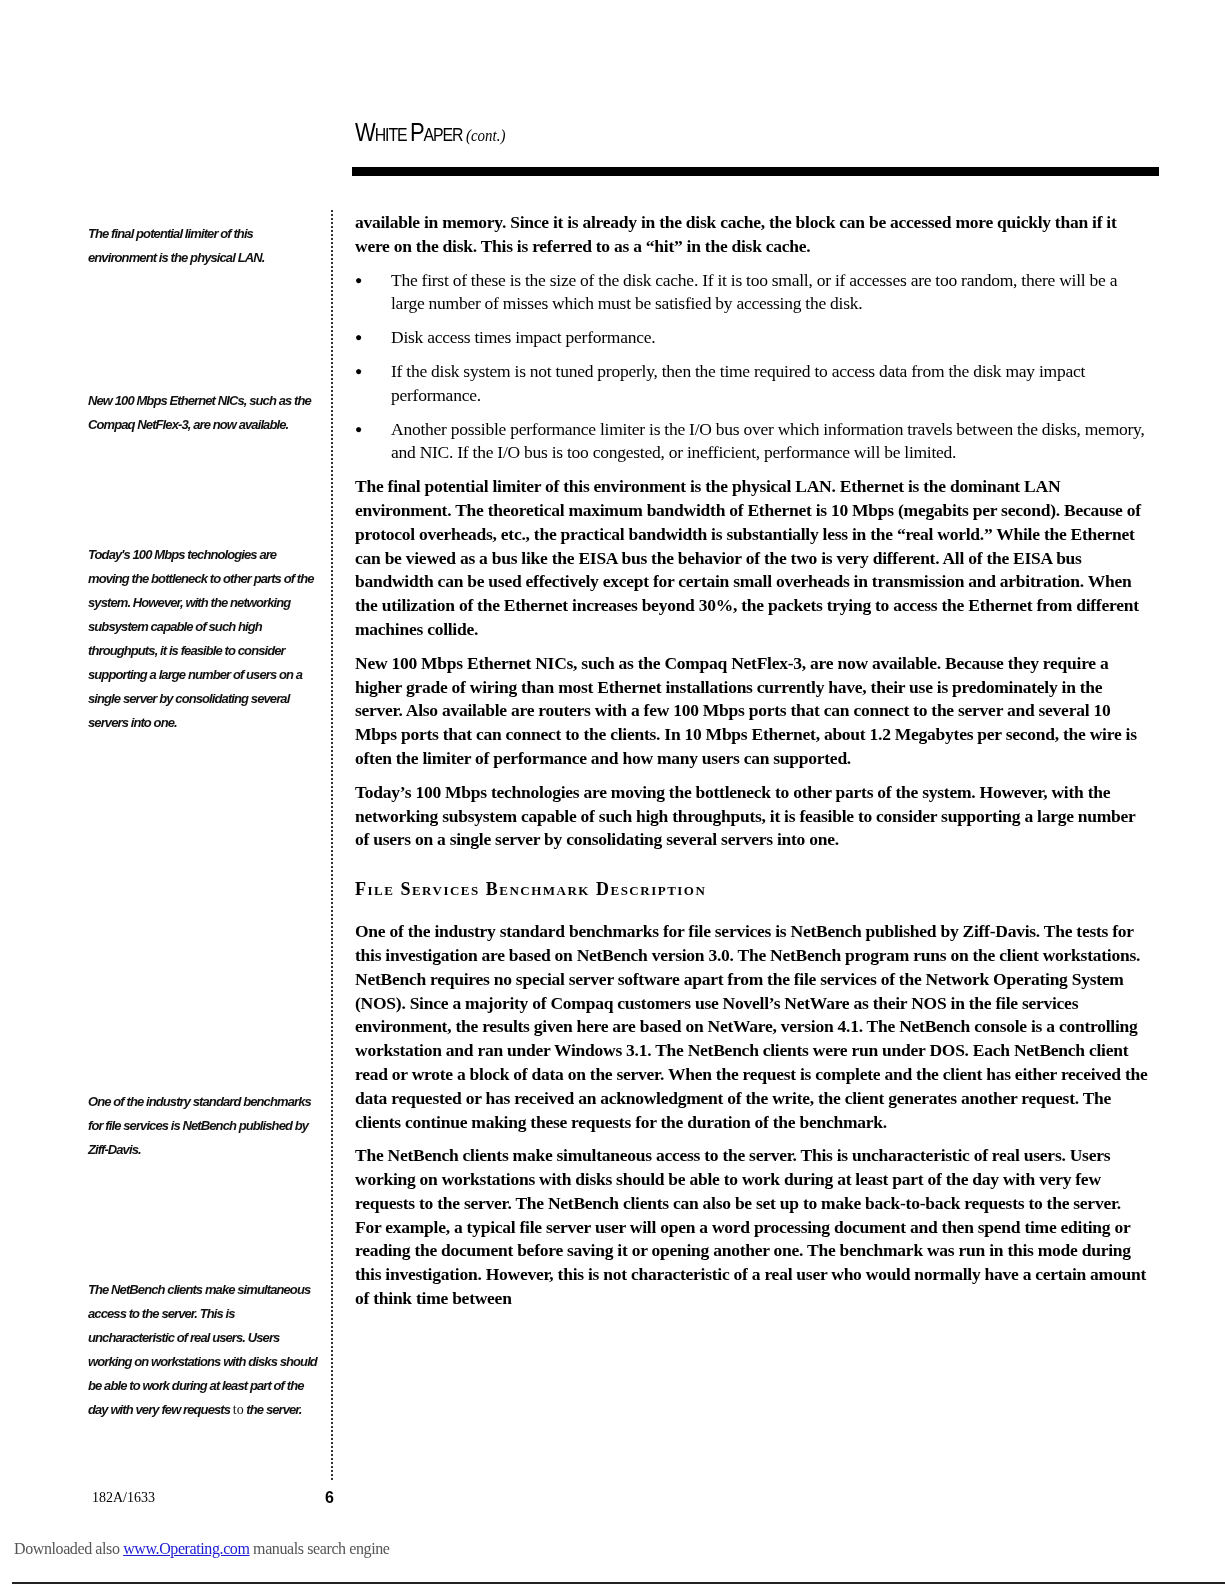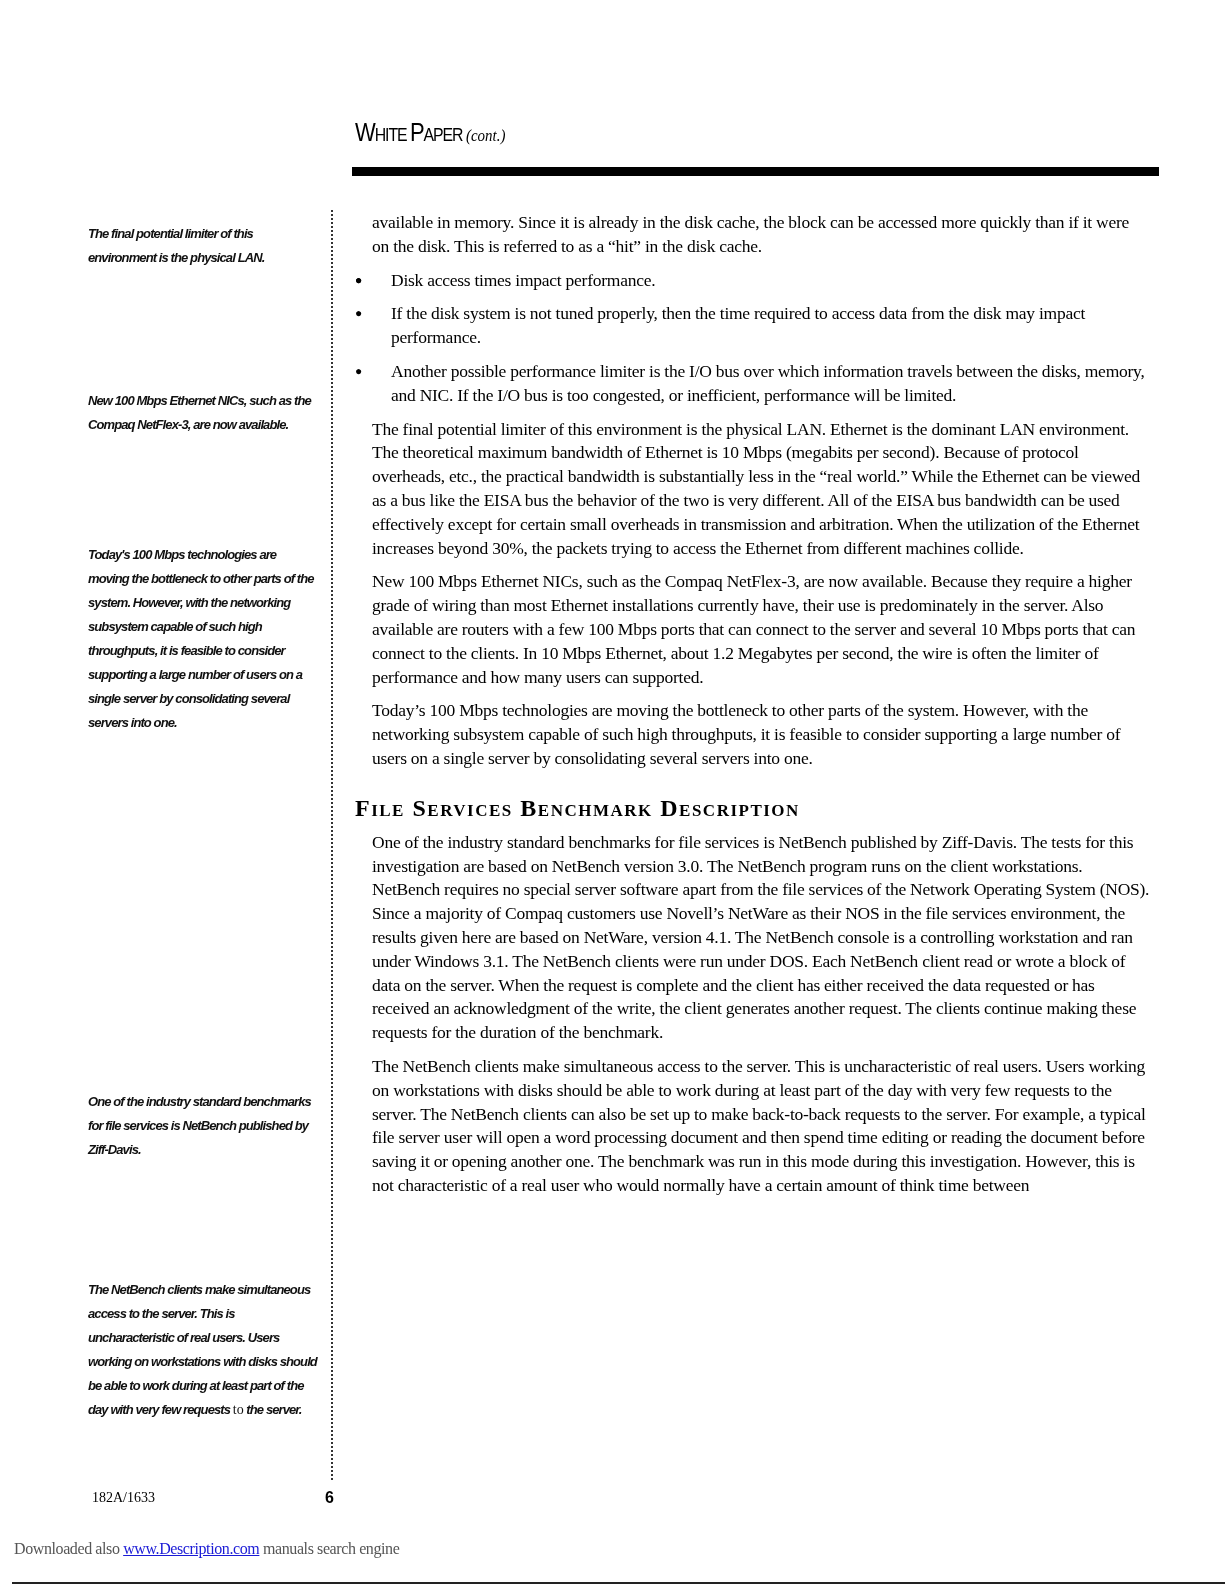--- a/index.html
+++ b/index.html
@@ -11,26 +11,26 @@
   .header-title .small { font-size: 18px; }
   .header-cont { font-family: "Liberation Serif", serif; font-style: italic; font-size: 17px; letter-spacing: 0; margin-left: 4px; }
   .header-rule { position: absolute; left: 340px; top: 167px; width: 807px; height: 9px; background: #000; }
 
   .dotted-divider { position: absolute; left: 319px; top: 210px; width: 0; height: 1270px; border-left: 2px dotted #333; }
 
   .sidebar-note { position: absolute; left: 76px; width: 230px; font-family: "Liberation Sans", sans-serif; font-style: italic; font-weight: bold; font-size: 13px; line-height: 24px; letter-spacing: -0.9px; color: #111; }
   .sidebar-note .reg { font-weight: normal; font-style: normal; font-family: "Liberation Serif", serif; font-size: 14px; letter-spacing: 0; }
 
   .main { position: absolute; left: 343px; top: 211px; width: 795px; font-family: "Liberation Serif", serif; font-size: 17.5px; line-height: 23.8px; letter-spacing: -0.25px; }
-  .main p { margin: 0 0 10px 17px; }
+  .main p { margin: 0 0 10px 0; font-weight: bold; }
   .main ul { list-style: none; margin: 0; padding: 0; }
   .main li { position: relative; padding-left: 36px; margin: 0 0 10px 0; }
   .main li .bullet { position: absolute; left: 0; top: 0; font-size: 12px; }
 
-  .section-heading { font-family: "Liberation Serif", serif; font-weight: bold; font-size: 24px; letter-spacing: 1.5px; margin: 24px 0 10px 0; font-variant: small-caps; line-height: 26px; }
+  .section-heading { font-family: "Liberation Serif", serif; font-weight: bold; font-size: 18px; letter-spacing: 1.5px; margin: 24px 0 18px 0; font-variant: small-caps; line-height: 26px; }
 
   .footer-code { position: absolute; left: 80px; top: 1490px; font-family: "Liberation Serif", serif; font-size: 14px; }
   .page-number { position: absolute; left: 313px; top: 1489px; font-family: "Liberation Sans", sans-serif; font-weight: bold; font-size: 16px; }
 
   .download-note { position: absolute; left: 2px; top: 1540px; font-family: "Liberation Serif", serif; font-size: 16px; color: #555; letter-spacing: -0.4px; }
   .download-note a { color: #1a1ad6; text-decoration: underline; }
   .bottom-rule { position: absolute; left: 0; top: 1582px; width: 1225px; height: 2px; background: #222; }
 </style>
 </head>
 <body>
@@ -49,36 +49,36 @@
   <div class="sidebar-note" style="top:543px;">Today's 100 Mbps technologies are moving the bottleneck to other parts of the system.  However, with the networking subsystem capable of such high throughputs, it is feasible to consider supporting a large number of users on a single server by consolidating several servers into one.</div>
   <div class="sidebar-note" style="top:1090px;">One of the industry standard benchmarks for file services is NetBench published by Ziff-Davis.</div>
   <div class="sidebar-note" style="top:1278px;">
     <span>The NetBench clients make simultaneous access to the server. This is uncharacteristic of real users. Users working on workstations with disks should be able to work during at least part of the day with very few requests </span><span class="reg">to</span><span> the server.</span>
   </div>
 
   <div class="main">
     <p>available in memory.  Since it is already in the disk cache, the block can be accessed more quickly than if it were on the disk. This is referred to as a “hit” in the disk cache.</p>
 
     <ul>
-      <li><span class="bullet">●</span></li>
+      <li><span class="bullet">●</span><span>The first of these is the size of the disk cache.  If it is too small, or if accesses are too random, there will be a large number of misses which must be satisfied by accessing the disk.</span></li>
       <li><span class="bullet">●</span><span>Disk access times impact performance.</span></li>
       <li><span class="bullet">●</span><span>If the disk system is not tuned properly, then the time required to access data from the disk may impact performance.</span></li>
       <li><span class="bullet">●</span><span>Another possible performance limiter is the I/O bus over which information travels between the disks, memory, and NIC.  If the I/O bus is too congested, or inefficient, performance will be limited.</span></li>
     </ul>
 
     <p>The final potential limiter of this environment is the physical LAN. Ethernet is the dominant LAN environment.  The theoretical maximum bandwidth of Ethernet is 10 Mbps (megabits per second).  Because of protocol overheads, etc., the practical bandwidth is substantially less in the “real world.”  While the Ethernet can be viewed as a bus like the EISA bus the behavior of the two is very different. All of the EISA bus bandwidth can be used effectively except for certain small overheads in transmission and arbitration.  When the utilization of the Ethernet increases beyond 30%, the packets trying to access the Ethernet from different machines collide.</p>
     <p>New 100 Mbps Ethernet NICs, such as the Compaq NetFlex-3, are now available.  Because they require a higher grade of wiring than most Ethernet installations currently have, their use is predominately in the server. Also available are routers with a few 100 Mbps ports that can connect to the server and several 10 Mbps ports that can connect to the clients.  In 10 Mbps Ethernet, about 1.2 Megabytes per second, the wire is often the limiter of performance and how many users can supported.</p>
     <p>Today’s 100 Mbps technologies are moving the bottleneck to other parts of the system.  However, with the networking subsystem capable of such high throughputs, it is feasible to consider supporting a large number of users on a single server by consolidating several servers into one.</p>
 
     <h2 class="section-heading">File Services Benchmark Description</h2>
 
     <p>One of the industry standard benchmarks for file services is NetBench published by Ziff-Davis. The tests for this investigation are based on NetBench version 3.0. The NetBench program runs on the client workstations. NetBench requires no special server software apart from the file services of the Network Operating System (NOS). Since a majority of Compaq customers use Novell’s NetWare as their NOS in the file services environment, the results given here are based on NetWare, version 4.1.  The NetBench console is a controlling workstation and ran under Windows 3.1.  The NetBench clients were run under DOS.  Each NetBench client read or wrote a block of data on the server.  When the request is complete and the client has either received the data requested or has received an acknowledgment of the write, the client generates another request. The clients continue making these requests for the duration of the benchmark.</p>
     <p>The NetBench clients make simultaneous access to the server.  This is uncharacteristic of real users. Users working on workstations with disks should be able to work during at least part of the day with very few requests to the server.  The NetBench clients can also be set up to make back-to-back requests to the server.  For example, a typical file server user will open a word processing document and then spend time editing or reading the document before saving it or opening another one.  The benchmark was run in this mode during this investigation. However, this is not characteristic of a real user who would normally have a certain amount of think time between</p>
   </div>
 
   <div class="footer-code">182A/1633</div>
   <div class="page-number">6</div>
 
   <div class="download-note">
-    <span>Downloaded also </span><a>www.Description.com</a><span>  manuals search engine</span>
+    <span>Downloaded also </span><a>www.Operating.com</a><span>  manuals search engine</span>
   </div>
   <div class="bottom-rule"></div>
 </div>
 
 </body></html>

